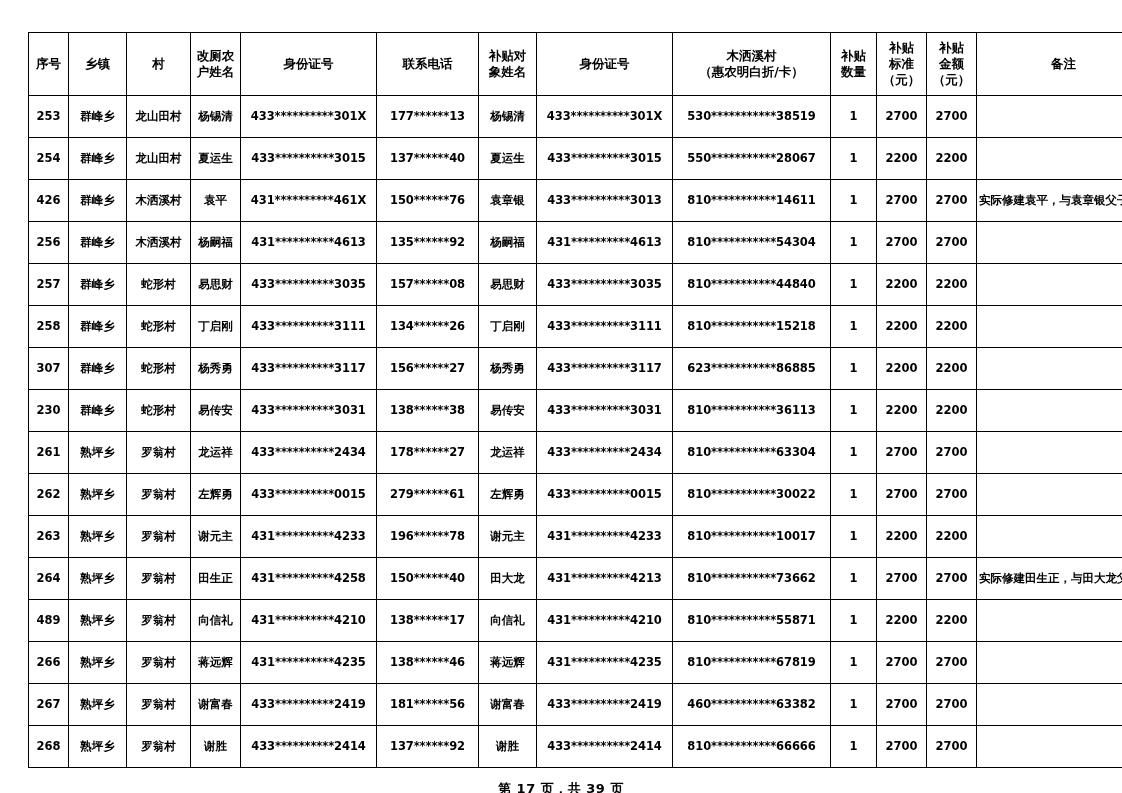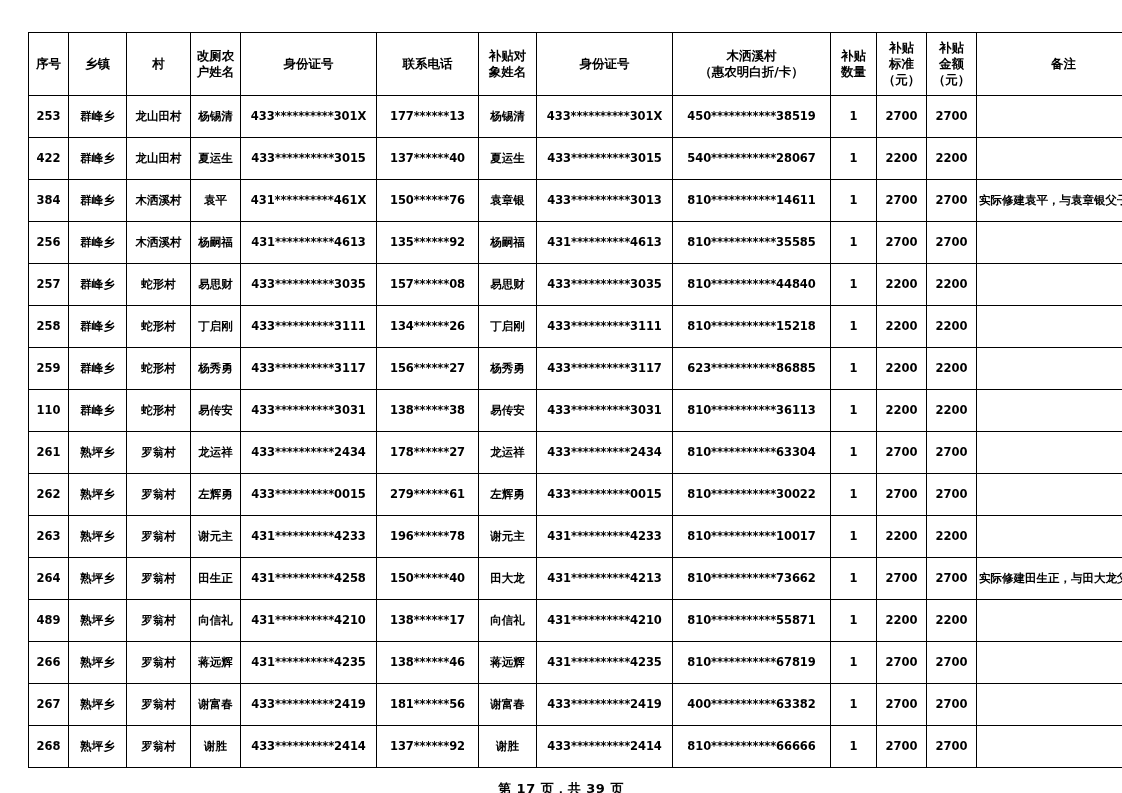--- a/index.html
+++ b/index.html
@@ -156,43 +156,43 @@
     <tbody id="table-body">
         <tr>
           <td>253</td>
           <td>群峰乡</td>
           <td>龙山田村</td>
           <td>杨锡清</td>
           <td class="mono-num">433**********301X</td>
           <td class="mono-num">177******13</td>
           <td>杨锡清</td>
           <td class="mono-num">433**********301X</td>
-          <td class="mono-num">450***********38519</td>
-          <td>1</td>
-          <td>2700</td>
-          <td>2700</td>
-          <td class="remark-cell"></td>
-        </tr>
-        <tr>
-          <td>422</td>
+          <td class="mono-num">530***********38519</td>
+          <td>1</td>
+          <td>2700</td>
+          <td>2700</td>
+          <td class="remark-cell"></td>
+        </tr>
+        <tr>
+          <td>254</td>
           <td>群峰乡</td>
           <td>龙山田村</td>
           <td>夏运生</td>
           <td class="mono-num">433**********3015</td>
           <td class="mono-num">137******40</td>
           <td>夏运生</td>
           <td class="mono-num">433**********3015</td>
-          <td class="mono-num">540***********28067</td>
-          <td>1</td>
-          <td>2200</td>
-          <td>2200</td>
-          <td class="remark-cell"></td>
-        </tr>
-        <tr>
-          <td>384</td>
+          <td class="mono-num">550***********28067</td>
+          <td>1</td>
+          <td>2200</td>
+          <td>2200</td>
+          <td class="remark-cell"></td>
+        </tr>
+        <tr>
+          <td>426</td>
           <td>群峰乡</td>
           <td>木洒溪村</td>
           <td>袁平</td>
           <td class="mono-num">431**********461X</td>
           <td class="mono-num">150******76</td>
           <td>袁章银</td>
           <td class="mono-num">433**********3013</td>
           <td class="mono-num">810***********14611</td>
           <td>1</td>
           <td>2700</td>
@@ -201,21 +201,21 @@
         </tr>
         <tr>
           <td>256</td>
           <td>群峰乡</td>
           <td>木洒溪村</td>
           <td>杨嗣福</td>
           <td class="mono-num">431**********4613</td>
           <td class="mono-num">135******92</td>
           <td>杨嗣福</td>
           <td class="mono-num">431**********4613</td>
-          <td class="mono-num">810***********35585</td>
+          <td class="mono-num">810***********54304</td>
           <td>1</td>
           <td>2700</td>
           <td>2700</td>
           <td class="remark-cell"></td>
         </tr>
         <tr>
           <td>257</td>
           <td>群峰乡</td>
           <td>蛇形村</td>
           <td>易思财</td>
@@ -238,36 +238,36 @@
           <td class="mono-num">134******26</td>
           <td>丁启刚</td>
           <td class="mono-num">433**********3111</td>
           <td class="mono-num">810***********15218</td>
           <td>1</td>
           <td>2200</td>
           <td>2200</td>
           <td class="remark-cell"></td>
         </tr>
         <tr>
-          <td>259</td>
+          <td>307</td>
           <td>群峰乡</td>
           <td>蛇形村</td>
           <td>杨秀勇</td>
           <td class="mono-num">433**********3117</td>
           <td class="mono-num">156******27</td>
           <td>杨秀勇</td>
           <td class="mono-num">433**********3117</td>
           <td class="mono-num">623***********86885</td>
           <td>1</td>
           <td>2200</td>
           <td>2200</td>
           <td class="remark-cell"></td>
         </tr>
         <tr>
-          <td>110</td>
+          <td>230</td>
           <td>群峰乡</td>
           <td>蛇形村</td>
           <td>易传安</td>
           <td class="mono-num">433**********3031</td>
           <td class="mono-num">138******38</td>
           <td>易传安</td>
           <td class="mono-num">433**********3031</td>
           <td class="mono-num">810***********36113</td>
           <td>1</td>
           <td>2200</td>
@@ -366,21 +366,21 @@
         </tr>
         <tr>
           <td>267</td>
           <td>熟坪乡</td>
           <td>罗翁村</td>
           <td>谢富春</td>
           <td class="mono-num">433**********2419</td>
           <td class="mono-num">181******56</td>
           <td>谢富春</td>
           <td class="mono-num">433**********2419</td>
-          <td class="mono-num">400***********63382</td>
+          <td class="mono-num">460***********63382</td>
           <td>1</td>
           <td>2700</td>
           <td>2700</td>
           <td class="remark-cell"></td>
         </tr>
         <tr>
           <td>268</td>
           <td>熟坪乡</td>
           <td>罗翁村</td>
           <td>谢胜</td>

